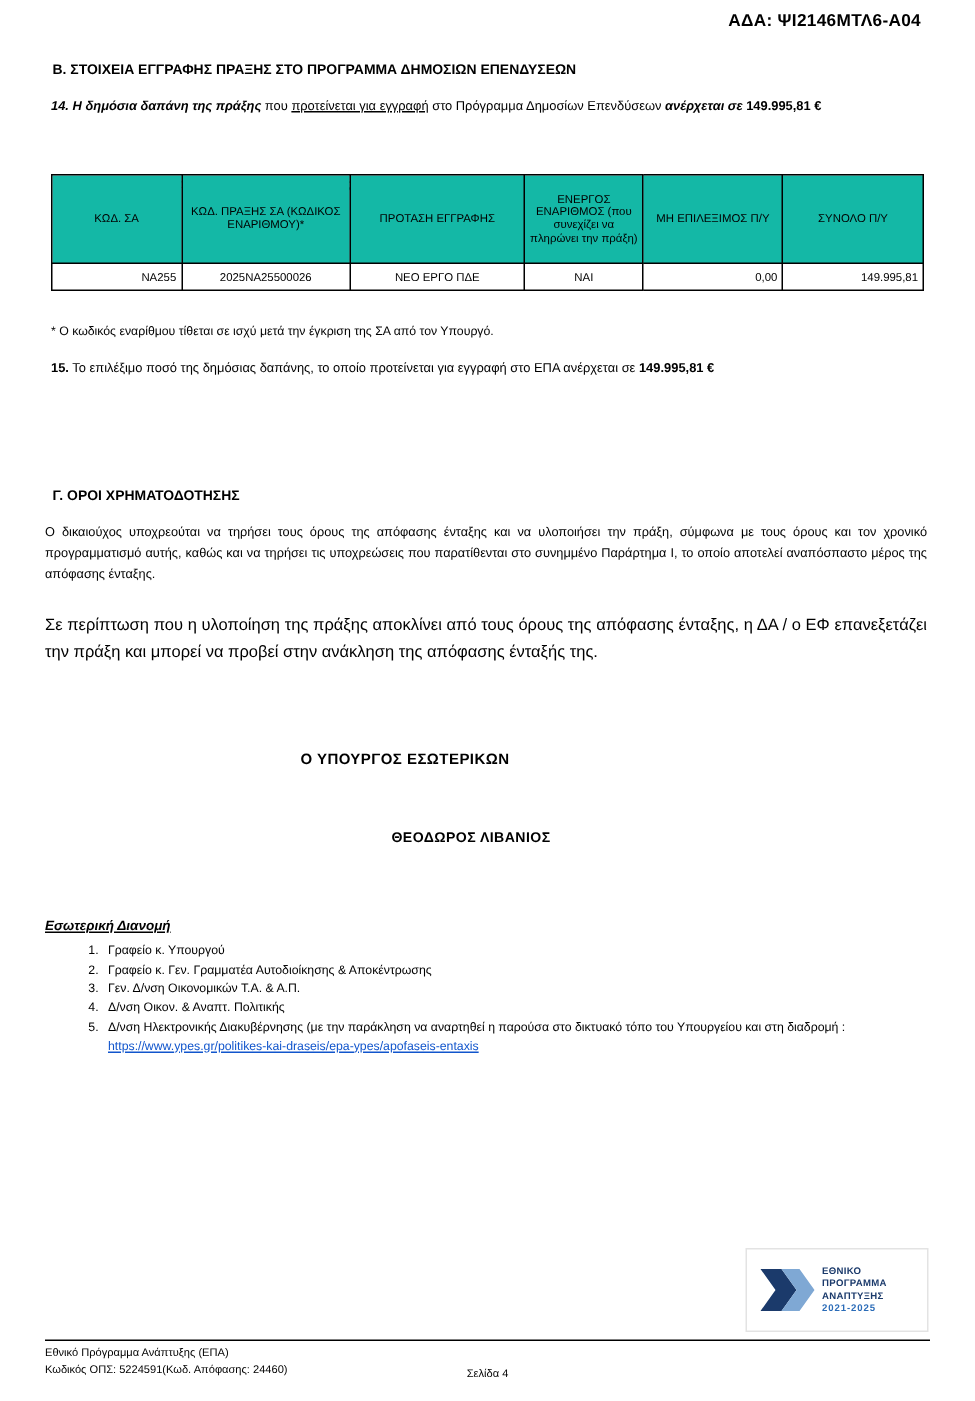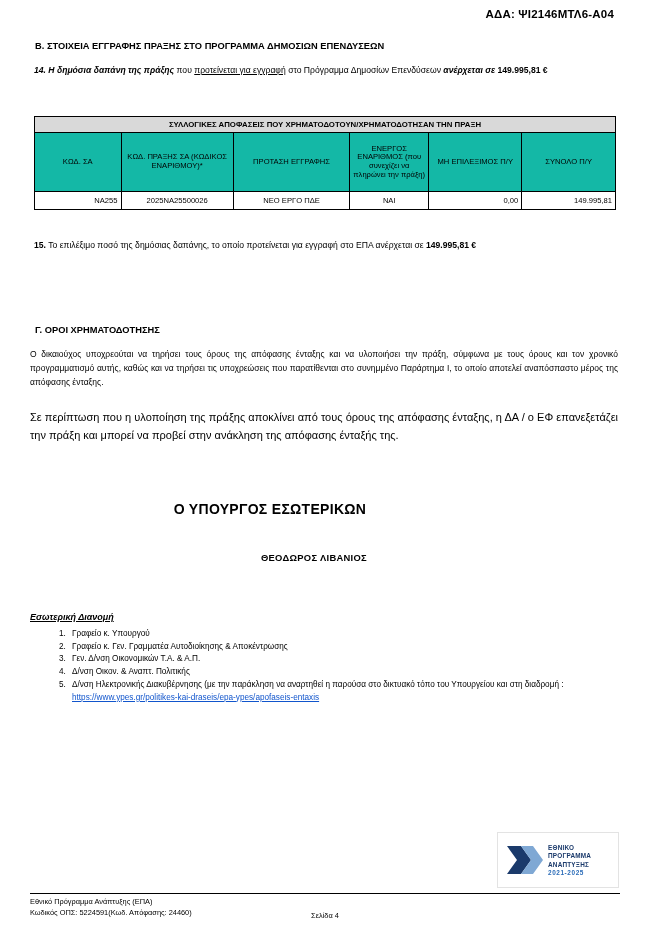--- a/index.html
+++ b/index.html
@@ -126,21 +126,21 @@
     font-size: 11px;
     line-height: 1.62;
     text-align: justify;
   }
   .minister-role {
     position: absolute;
     top: 501px;
     left: 0;
     width: 540px;
     text-align: center;
-    font-size: 14px;
+    font-size: 10px;
     font-weight: bold;
     letter-spacing: 0.3px;
   }
   .minister-name {
     position: absolute;
     top: 552px;
     left: 0;
     width: 628px;
     text-align: center;
     font-size: 9.4px;
@@ -239,42 +239,40 @@
     <span class="uline">προτείνεται για εγγραφή</span>
     <span>στο Πρόγραμμα Δημοσίων Επενδύσεων</span>
     <b><i><span>ανέρχεται σε</span></i></b>
     <b><span>149.995,81 €</span></b>
   </div>
 
   <div class="lead">Η δημόσια δαπάνη της πράξης επιμερίζεται ως ακολούθως:</div>
 
   <table class="main">
     <tbody>
-        <tr>
-      <td class="hdr-top" colspan="6">ΣΥΛΛΟΓΙΚΕΣ ΑΠΟΦΑΣΕΙΣ ΠΟΥ ΧΡΗΜΑΤΟΔΟΤΟΥΝ/ΧΡΗΜΑΤΟΔΟΤΗΣΑΝ ΤΗΝ ΠΡΑΞΗ</td>
-    </tr>
     <tr>
       <td class="hdr" style="width:88px">ΚΩΔ. ΣΑ</td>
       <td class="hdr" style="width:112px">ΚΩΔ. ΠΡΑΞΗΣ ΣΑ (ΚΩΔΙΚΟΣ ΕΝΑΡΙΘΜΟΥ)*</td>
       <td class="hdr" style="width:120px">ΠΡΟΤΑΣΗ ΕΓΓΡΑΦΗΣ</td>
       <td class="hdr" style="width:76px">ΕΝΕΡΓΟΣ ΕΝΑΡΙΘΜΟΣ (που συνεχίζει να πληρώνει την πράξη)</td>
       <td class="hdr" style="width:92px">ΜΗ ΕΠΙΛΕΞΙΜΟΣ Π/Υ</td>
       <td class="hdr" style="width:94px">ΣΥΝΟΛΟ Π/Υ</td>
     </tr>
     <tr>
       <td class="cell c-right">ΝΑ255</td>
       <td class="cell c-center">2025ΝΑ25500026</td>
       <td class="cell c-center">ΝΕΟ ΕΡΓΟ ΠΔΕ</td>
       <td class="cell c-center">ΝΑΙ</td>
       <td class="cell c-right">0,00</td>
       <td class="cell c-right">149.995,81</td>
     </tr>
   </tbody>
     </table>
 
+  <div class="note">* Ο κωδικός εναρίθμου τίθεται σε ισχύ μετά την έγκριση της ΣΑ από τον Υπουργό.</div>
 
   <div class="item15">
     <b><span>15.</span></b>
     <span>Το επιλέξιμο ποσό  της δημόσιας δαπάνης, το οποίο προτείνεται για εγγραφή στο ΕΠΑ ανέρχεται σε</span>
     <b><span>149.995,81 €</span></b>
   </div>
 
   <div class="c-title">Γ. ΟΡΟΙ ΧΡΗΜΑΤΟΔΟΤΗΣΗΣ</div>
 
   <div class="para1">Ο δικαιούχος υποχρεούται να τηρήσει τους όρους της απόφασης ένταξης και να υλοποιήσει την πράξη, σύμφωνα με τους όρους και τον χρονικό προγραμματισμό αυτής, καθώς και να τηρήσει τις υποχρεώσεις που παρατίθενται στο συνημμένο Παράρτημα Ι, το οποίο αποτελεί αναπόσπαστο μέρος της απόφασης ένταξης.</div>

